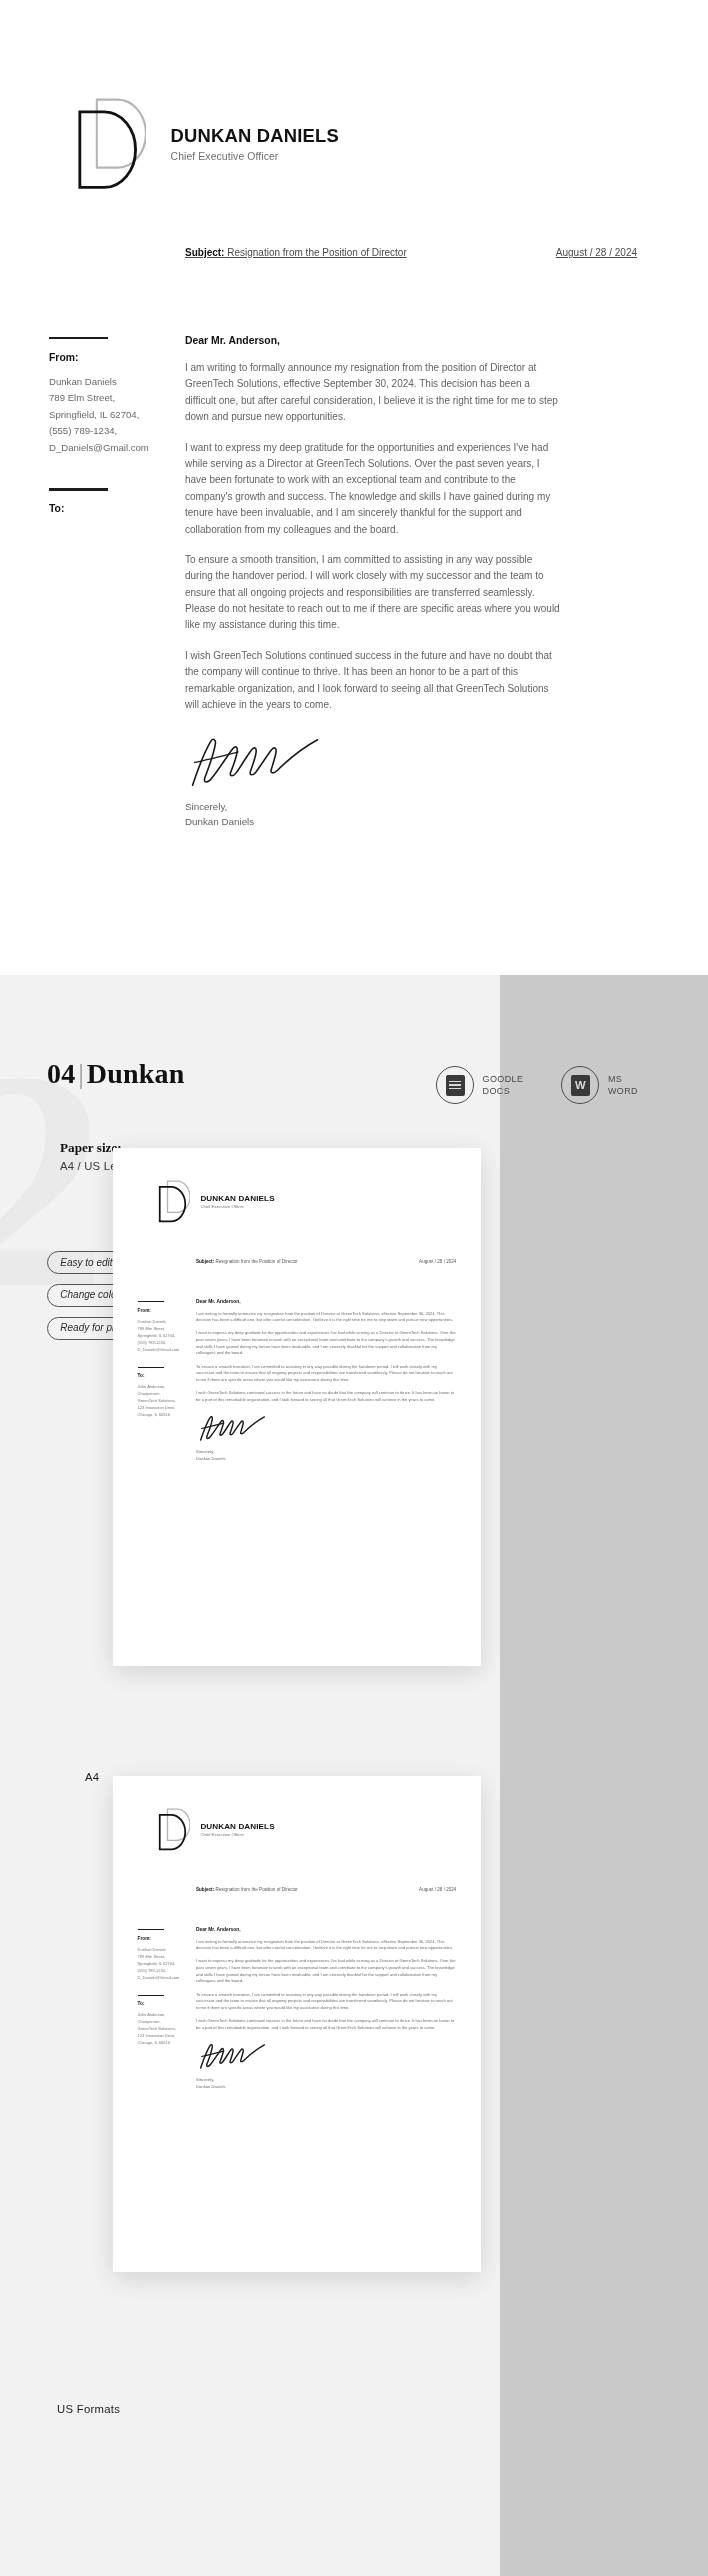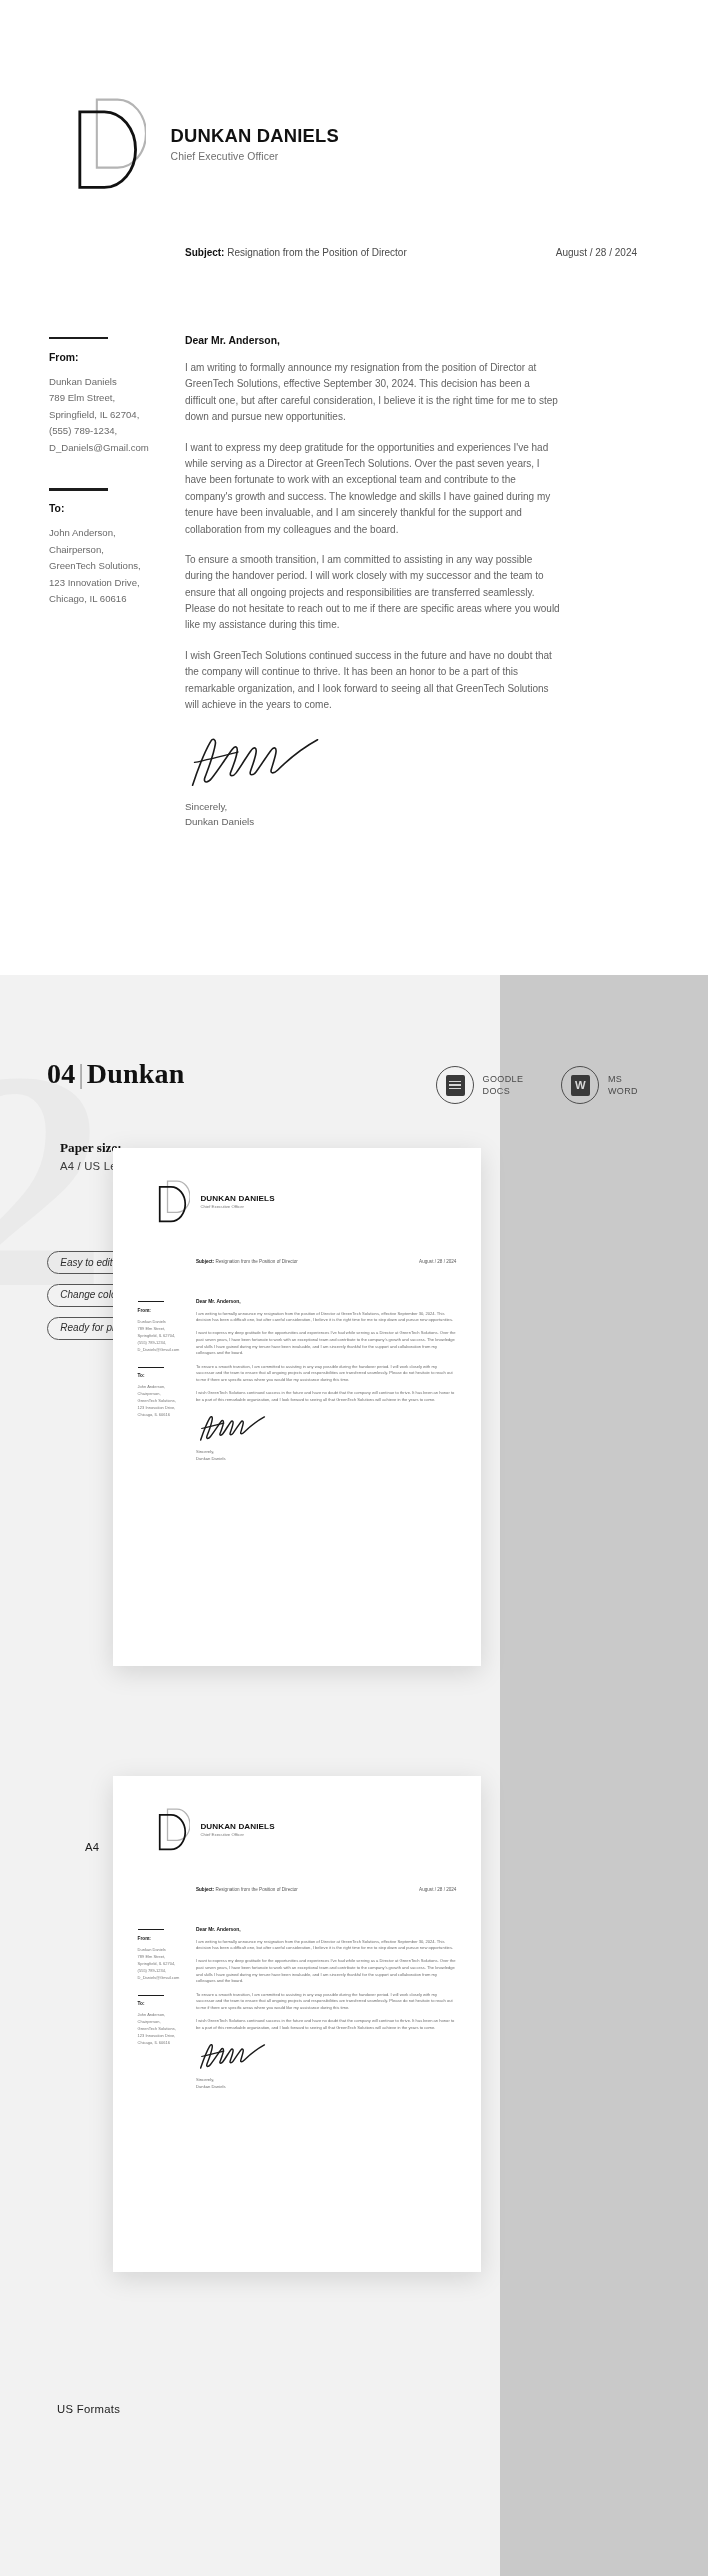--- a/index.html
+++ b/index.html
@@ -32,21 +32,21 @@
     line-height: 1.1;
   }
   .lh-text .lh-role {
     font-size: 10.4px; color: #6e6e6e; margin-top: 4.7px; letter-spacing: 0.1px;
   }
 
   
   .subject-row {
     position: absolute; left: 185px; top: 247px; width: 452px;
     display: flex; justify-content: space-between; align-items: baseline;
-    font-size: 10px; color: #4a4a4a;
+    font-size: 10px; color: #4a4a4a; text-decoration: underline;
   }
   .subject-row .subj strong { color: #111; font-weight: bold; }
   .subject-row .date { color: #4a4a4a; white-space: nowrap; }
 
   
   .meta-col { position: absolute; left: 49px; top: 337px; width: 132px; }
   .meta-rule { width: 59px; height: 2.4px; background: #1c1c1c; }
   .meta-label {
     font-size: 10.4px; font-weight: bold; color: #111; margin-top: 12.3px;
   }
@@ -142,21 +142,21 @@
   .mini-page {
     position: absolute; background: #fff;
     box-shadow: 0 5.7px 24.6px rgba(0,0,0,.13);
   }
   #mini-a4    { left: 113px; top: 1148px; width: 368px; height: 518px; }
   #mini-usl   { left: 113px; top: 1776px; width: 368px; height: 496px; }
 
   .mini-label {
     position: absolute; font-size: 11.3px; color: #1c1c1c; letter-spacing: 0.3px;
   }
-  #label-a4  { left: 85px;  top: 1841px; }
+  #label-a4  { left: 85px;  top: 1771px; }
   #label-usl { left: 57px;  top: 2403px; }
 
   
   .m-head { position: absolute; left: 45px; top: 30px; display: flex;
             align-items: center; gap: 10.4px; }
   .m-head .m-name { font-size: 8.1px; font-weight: bold; color: #111; letter-spacing:0.1px; }
   .m-head .m-role { font-size: 4.3px; color: #777; margin-top: 1.9px; }
   .m-subject {
     position: absolute; left: 83px; right: 24.6px; top: 111px;
     display: flex; justify-content: space-between; align-items: baseline;
@@ -201,25 +201,20 @@
     <div class="meta-rule"></div>
     <div class="meta-label">From:</div>
     <div class="meta-lines" style="white-space:pre-line">Dunkan Daniels
 789 Elm Street,
 Springfield, IL 62704,
 (555) 789-1234,
 D_Daniels@Gmail.com</div>
     <div class="meta-block-2">
       <div class="meta-rule"></div>
       <div class="meta-label">To:</div>
-      <div class="meta-lines" style="white-space:pre-line">John Anderson,
-Chairperson,
-GreenTech Solutions,
-123 Innovation Drive,
-Chicago, IL 60616</div>
     </div>
   </div>
 
   <div class="body-col">
     <div class="salutation">Dear Mr. Anderson,</div>
     <p class="para">I am writing to formally announce my resignation from the position of Director at GreenTech Solutions, effective September 30, 2024. This decision has been a difficult one, but after careful consideration, I believe it is the right time for me to step down and pursue new opportunities.</p>
     <p class="para">I want to express my deep gratitude for the opportunities and experiences I've had while serving as a Director at GreenTech Solutions. Over the past seven years, I have been fortunate to work with an exceptional team and contribute to the company's growth and success. The knowledge and skills I have gained during my tenure have been invaluable, and I am sincerely thankful for the support and collaboration from my colleagues and the board.</p>
     <p class="para">To ensure a smooth transition, I am committed to assisting in any way possible during the handover period. I will work closely with my successor and the team to ensure that all ongoing projects and responsibilities are transferred seamlessly. Please do not hesitate to reach out to me if there are specific areas where you would like my assistance during this time.</p>
     <p class="para">I wish GreenTech Solutions continued success in the future and have no doubt that the company will continue to thrive. It has been an honor to be a part of this remarkable organization, and I look forward to seeing all that GreenTech Solutions will achieve in the years to come.</p>
 

